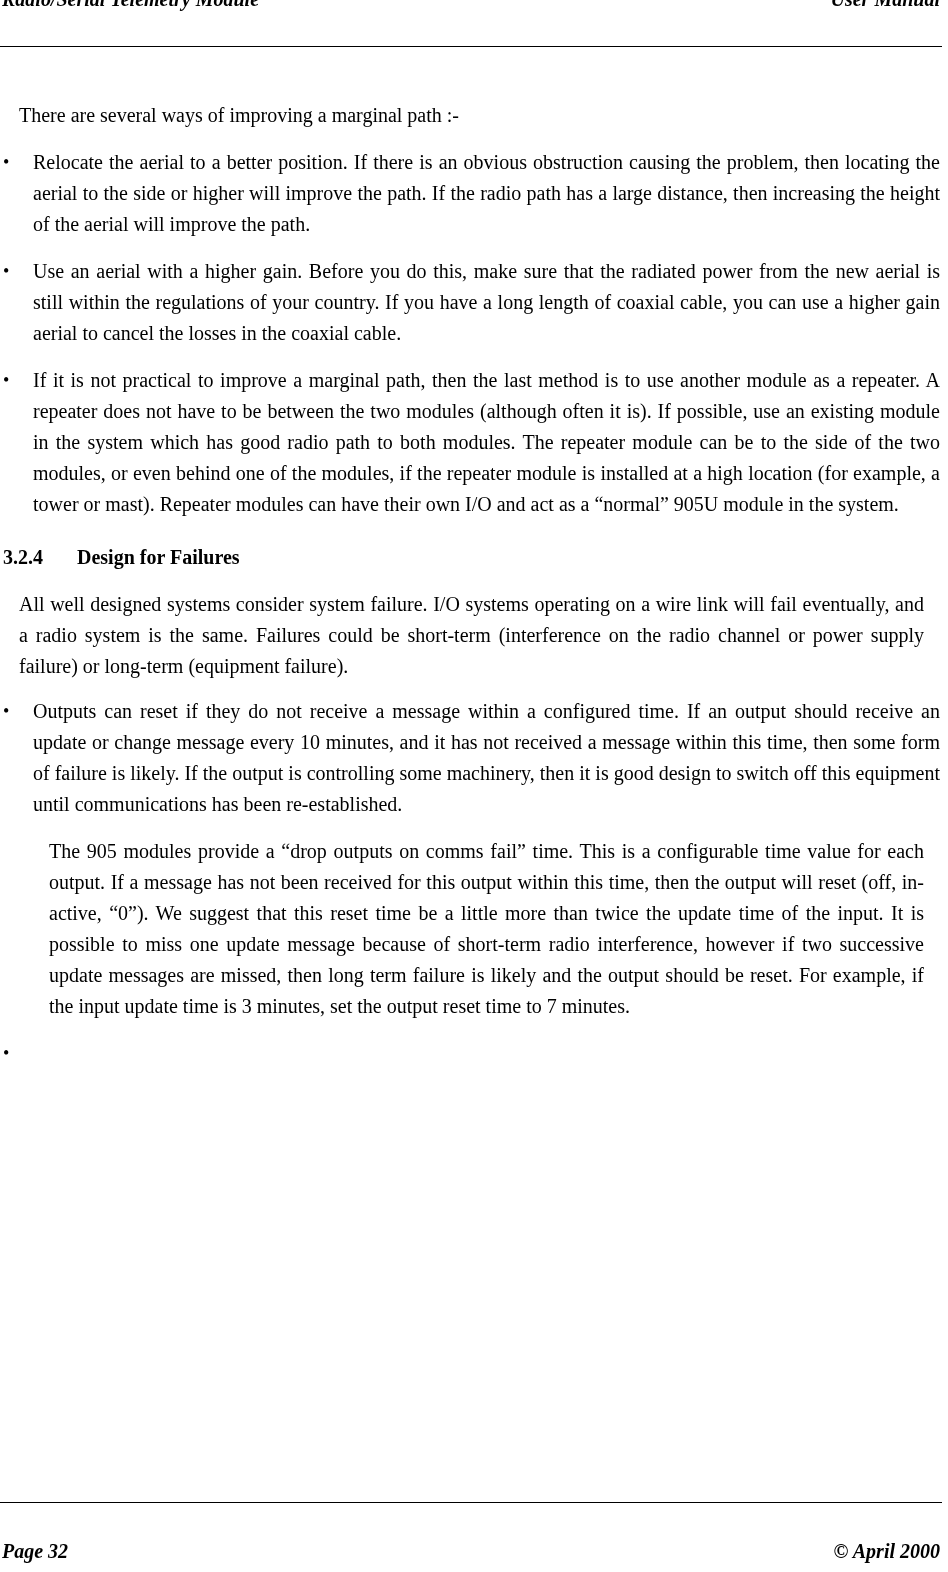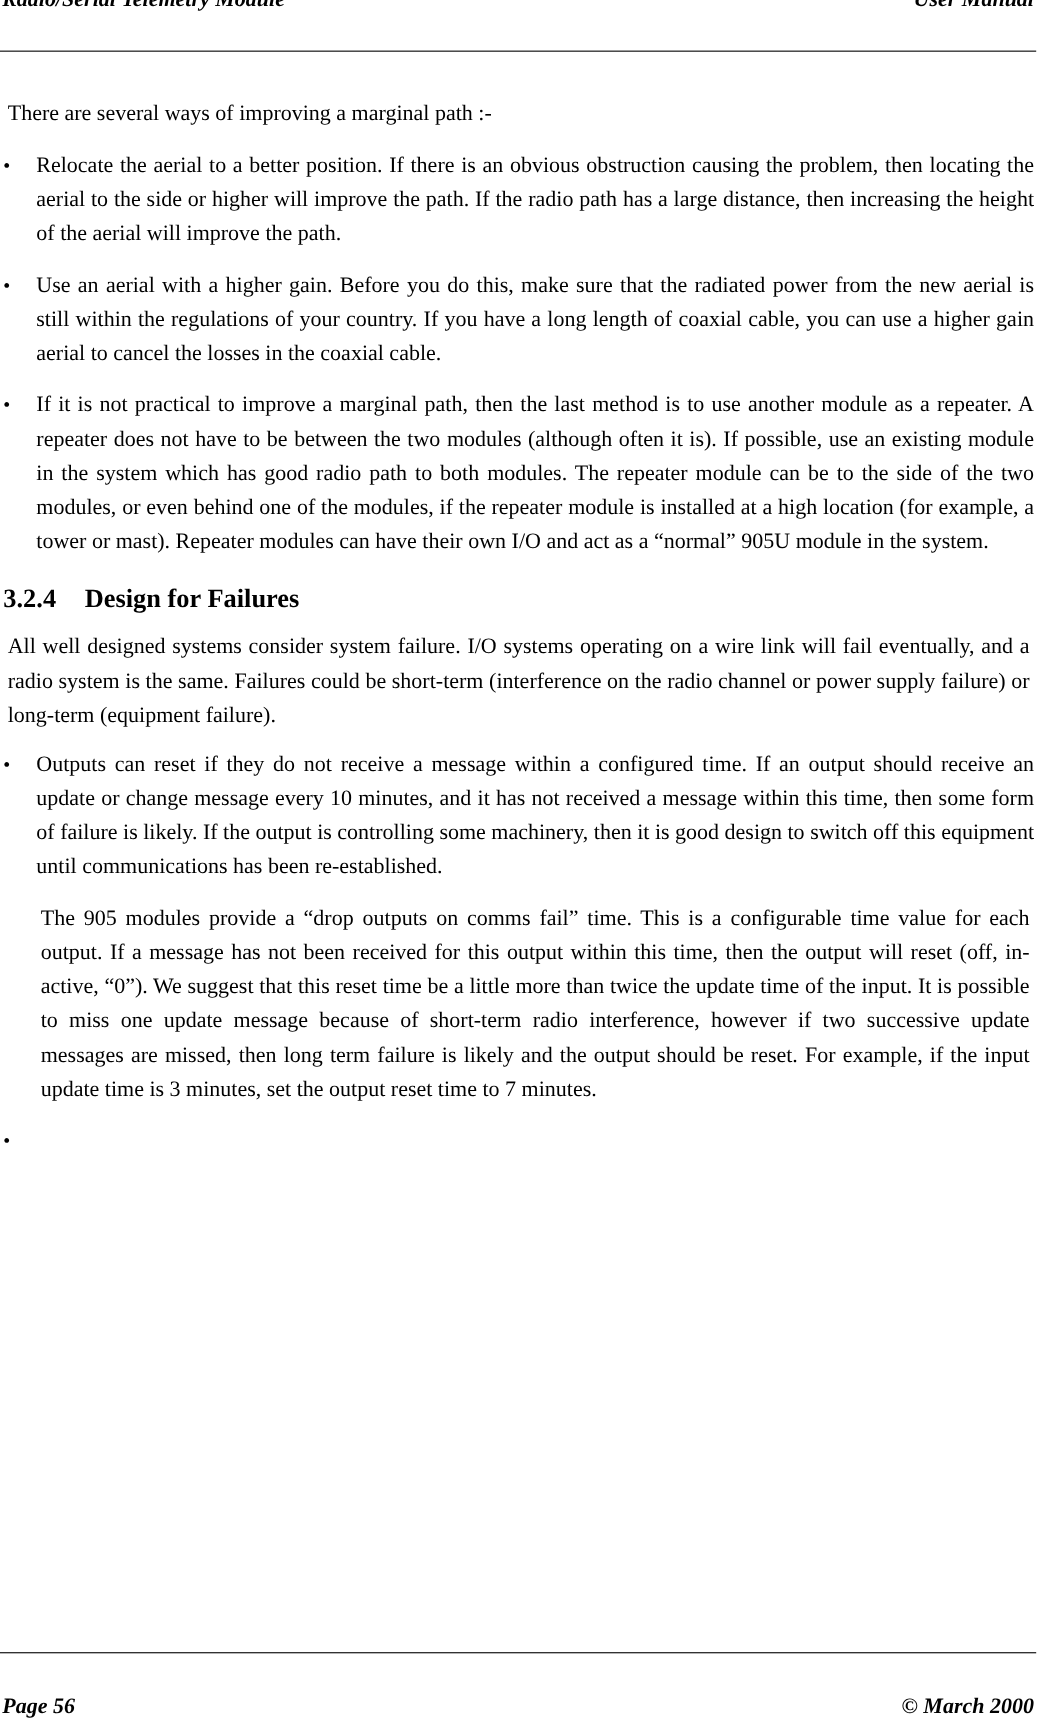--- a/index.html
+++ b/index.html
@@ -38,21 +38,21 @@
     .rule.bottom { top: 1502px; }
 
     .content {
       position: absolute;
       left: 3px;
       top: 84px;
       width: 937px;
       font-size: 20px;
       line-height: 31px;
     }
-    p { margin: 4px; text-align: justify; font-family: Liberation Serif, serif; }
+    p { margin: 16px; text-align: justify; font-family: Liberation Serif, serif; }
     .intro { margin-bottom: 16px; }
     .bullet {
       position: relative;
       padding-left: 30px;
       text-align: justify;
       margin-bottom: 16px;
     }
     .bullet .dot {
       position: absolute;
       left: 0;
@@ -60,21 +60,21 @@
       width: 20px;
       font-size: 18px;
     }
     .sub-para {
       padding-left: 30px;
       text-align: justify;
       margin-bottom: 16px;
     }
     h3 {
       margin: 22px 0 12px 0;
-      font-size: 24px;
+      font-size: 20px;
       font-weight: bold;
       line-height: 31px;
     }
     h3 .num { display: inline-block; width: 74px; }
     .para { margin-bottom: 14px; }
 
     .page-footer {
       position: absolute;
       left: 0;
       right: 0;
@@ -124,15 +124,15 @@
   </div>
   <p class="sub-para">The 905 modules provide a “drop outputs on comms fail” time.  This is a configurable time value for each output.  If a message has not been received for this output within this time,  then the output will reset (off,  in-active,  “0”).  We suggest that this reset time be a little more than twice the update time of the input.  It is possible to miss one update message because of short-term radio interference,  however if two successive update messages are missed,  then long term failure is likely and the output should be reset.  For example,  if the input update time is 3 minutes, set the output reset time to 7 minutes.</p>
 
   <div class="bullet">
     <span class="dot">•</span>
   </div>
 </div>
 
 <div class="rule bottom"></div>
 <div class="page-footer">
-  <span class="left">Page 56</span>
-  <span class="right">©  March 2000</span>
+  <span class="left">Page 32</span>
+  <span class="right">©  April 2000</span>
 </div>
 
 </body></html>

